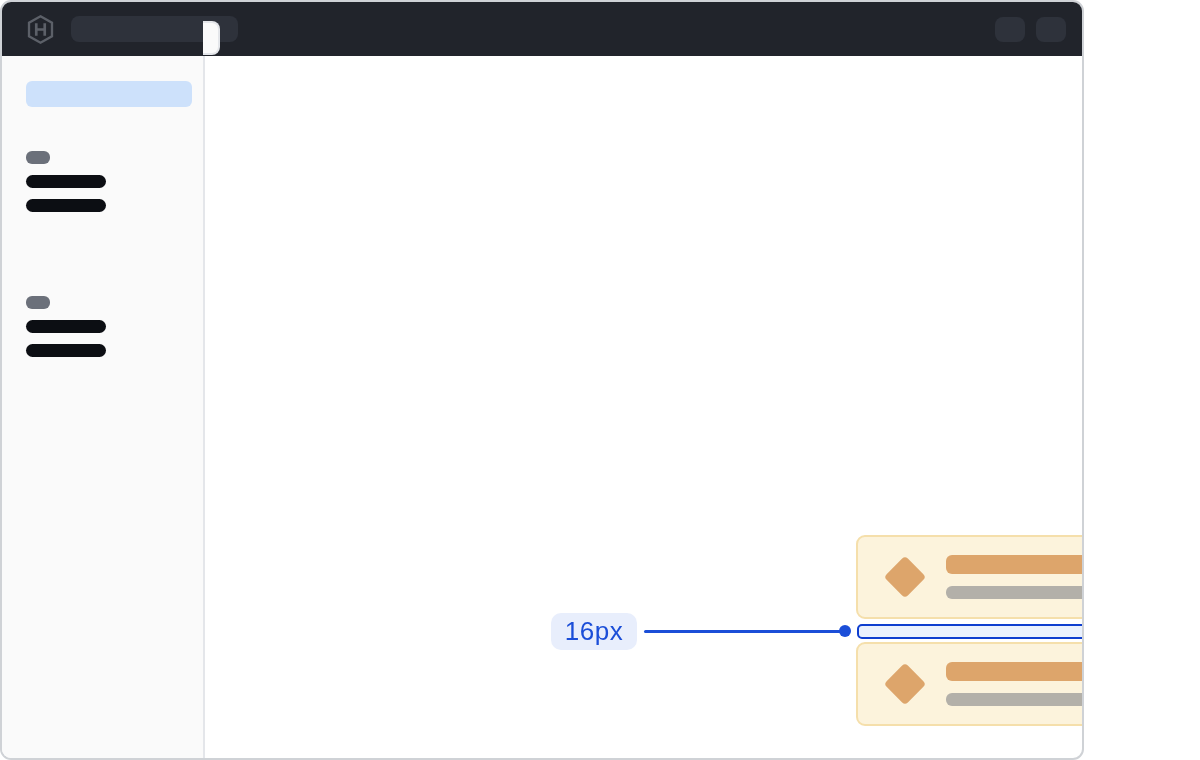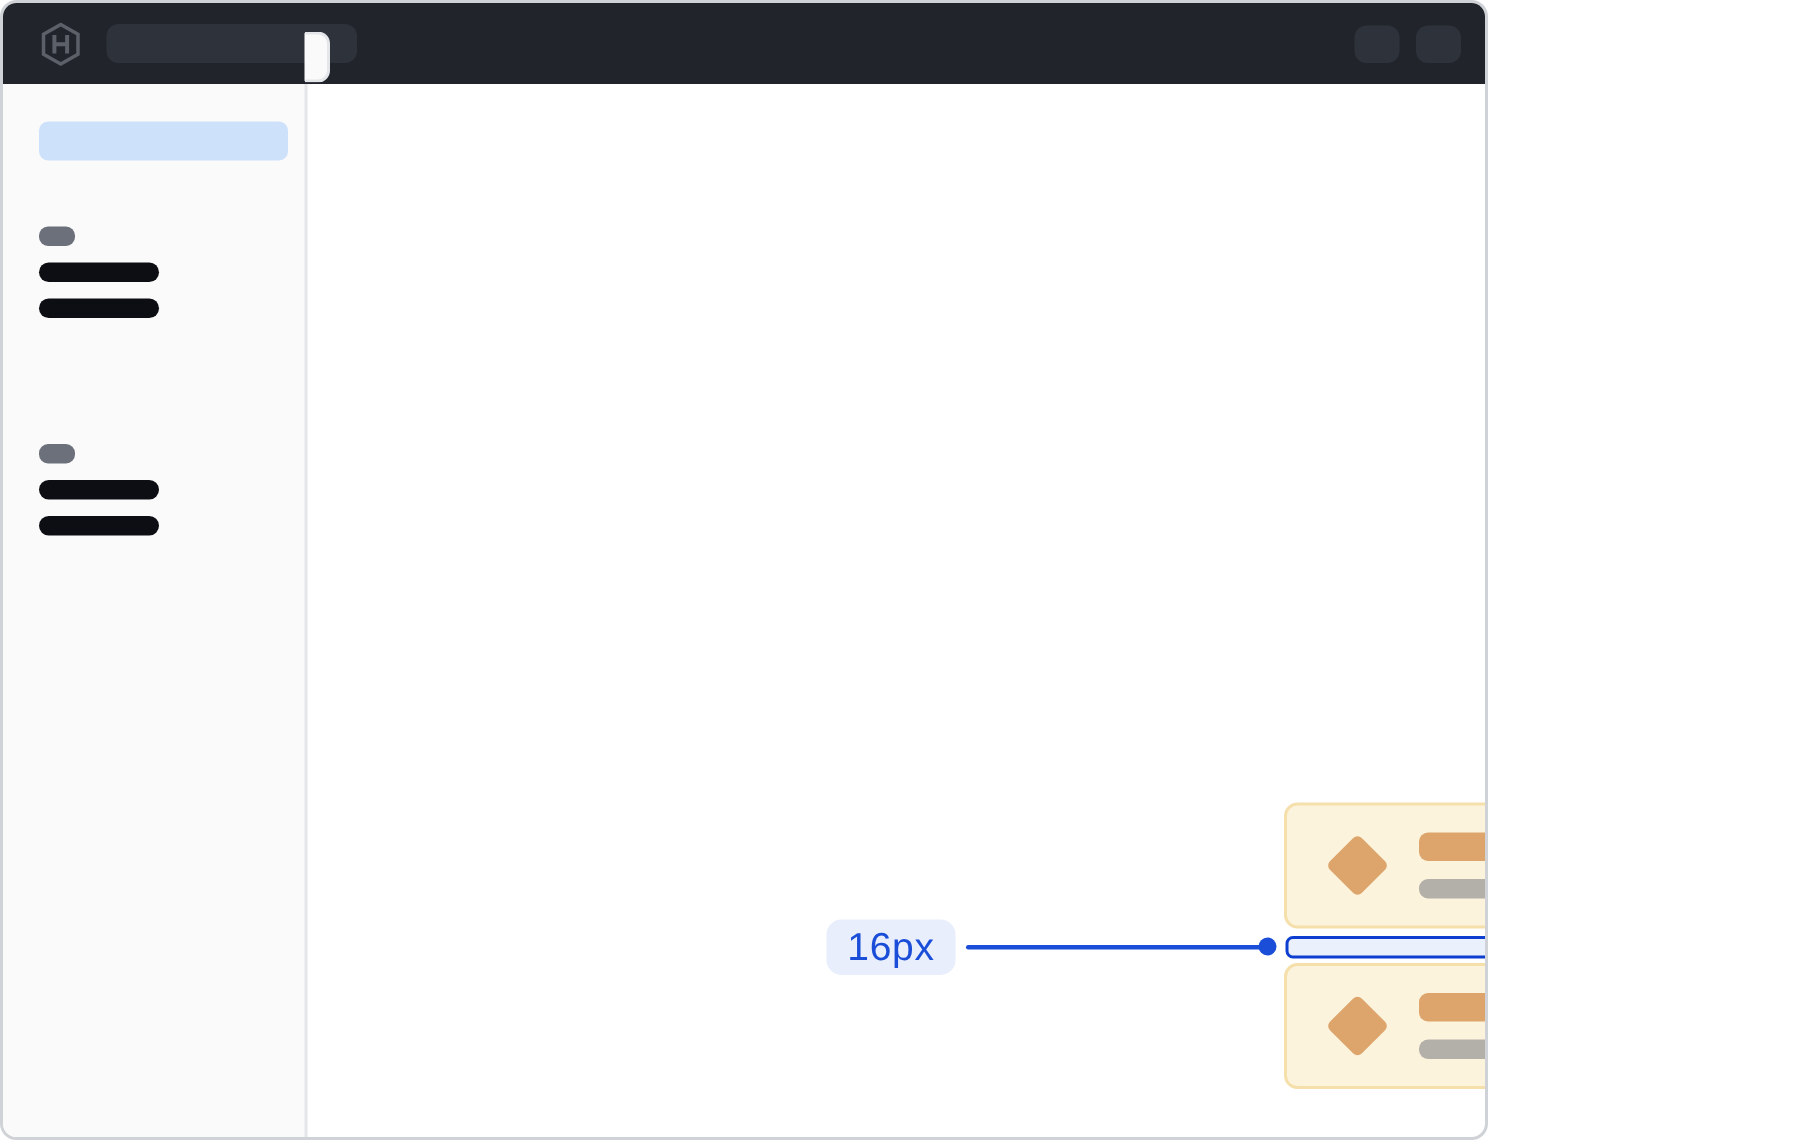--- a/index.html
+++ b/index.html
@@ -1,19 +1,19 @@
 <!DOCTYPE html>
 <html><head>
 <meta charset="utf-8">
 <style>
   * { margin: 0; padding: 0; box-sizing: border-box; }
   html, body { background: #ffffff; font-family: "Liberation Sans", sans-serif; }
   .window {
     position: relative;
-    width: 992px; height: 760px;
+    width: 1084px; height: 760px;
     background: #ffffff;
     border: 2px solid #cfd2d6;
     border-radius: 11px;
     overflow: hidden;
   }
 
   
   .header {
     position: absolute; top: 0; left: 0; right: 0;
     height: 54px;

